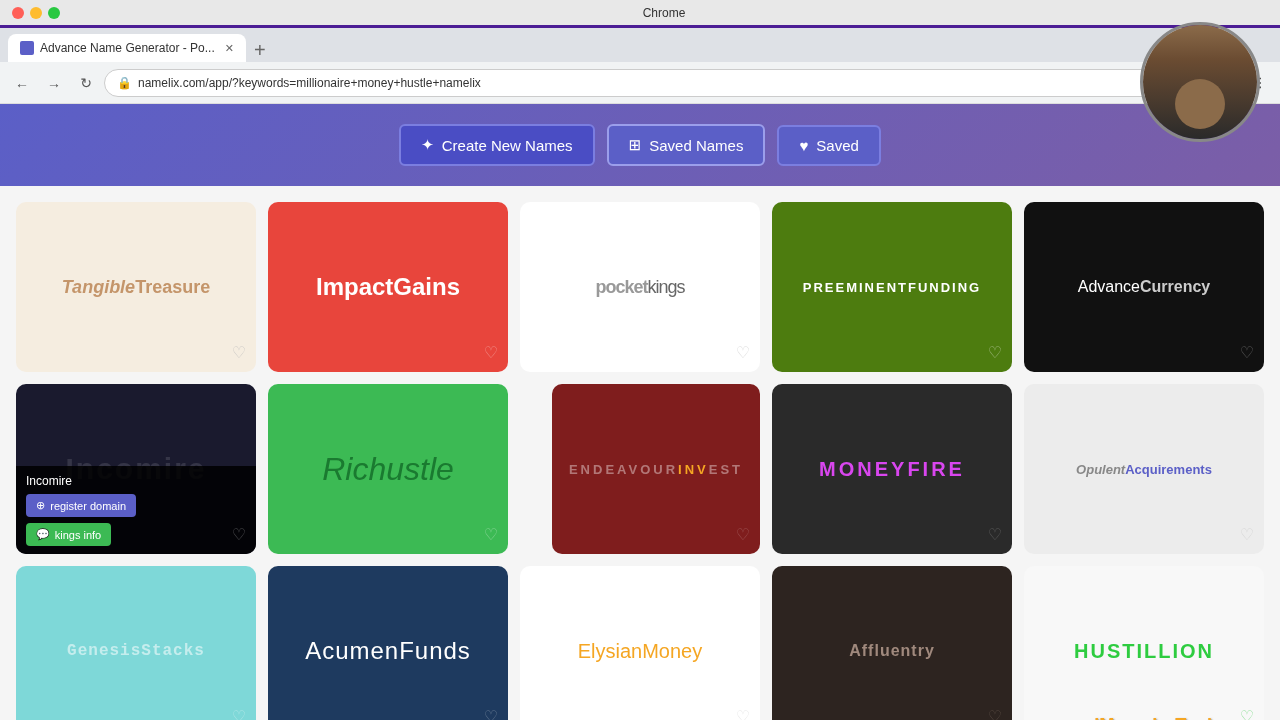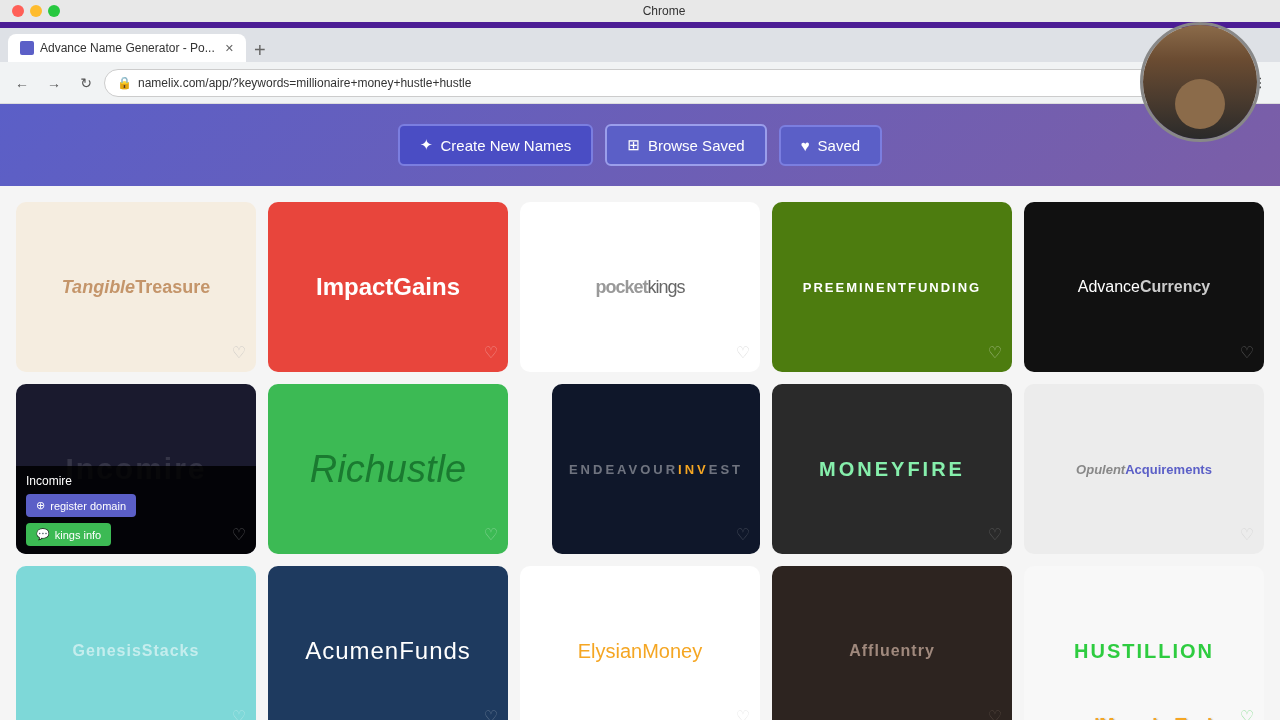--- a/index.html
+++ b/index.html
@@ -5,21 +5,21 @@
     * { margin: 0; padding: 0; box-sizing: border-box; }
     body { font-family: -apple-system, BlinkMacSystemFont, 'Segoe UI', sans-serif; background: #f0f0f0; width: 1280px; height: 720px; overflow: hidden; }
 
     
     .mac-titlebar {
       background: #e8e8e8;
       height: 28px;
       display: flex;
       align-items: center;
       padding: 0 12px;
-      border-bottom: 6px solid #4c1d95;
+      border-bottom: 3px solid #4c1d95;
     }
     .mac-controls { display: flex; gap: 6px; align-items: center; }
     .mac-btn { width: 12px; height: 12px; border-radius: 50%; }
     .mac-close { background: #ff5f57; }
     .mac-min { background: #febc2e; }
     .mac-max { background: #28c840; }
     .mac-title { flex: 1; text-align: center; font-size: 12px; color: #333; }
 
     
     .chrome-toolbar {
@@ -142,21 +142,21 @@
     .card-dark .card-name { color: rgba(255,255,255,0.2); font-size: 28px; }
     .card-green { background: #3cba54; }
     .card-green .card-name { color: #1a6b2a; font-size: 26px; font-weight: 300; font-style: italic; }
     .card-darkgray { background: #3a3a3a; }
     .card-darkgray .card-name { color: rgba(255,255,255,0.5); font-size: 14px; letter-spacing: 3px; font-weight: 700; }
     .card-charcoal { background: #2a2a2a; }
     .card-charcoal .card-name { color: white; font-size: 20px; font-weight: 800; letter-spacing: 2px; }
     .card-lightgray { background: #e8e8e8; }
     .card-lightgray .card-name { color: #888; font-size: 14px; }
     .card-cyan { background: #7ed8d8; }
-    .card-cyan .card-name { color: rgba(255,255,255,0.5); font-size: 18px; letter-spacing: 1px; }
+    .card-cyan .card-name { color: rgba(255,255,255,0.5); font-size: 18px; letter-spacing: 1px; font-family: Liberation Mono, monospace; }
     .card-navy { background: #1e3a5f; }
     .card-navy .card-name { color: white; font-size: 24px; font-weight: 400; letter-spacing: 1px; }
     .card-lightwhite { background: white; }
     .card-lightwhite .card-name { color: #f5a623; font-size: 20px; font-weight: 500; }
     .card-brown { background: #2d2420; }
     .card-brown .card-name { color: #a0897d; font-size: 16px; letter-spacing: 1px; }
     .card-offwhite { background: #f8f8f8; }
     .card-offwhite .card-name { color: #2ecc40; font-size: 20px; font-weight: 700; letter-spacing: 2px; }
 
     
@@ -239,37 +239,37 @@
   </div>
   <span style="font-size:20px; color:#666; margin-left:8px; cursor:pointer;">+</span>
 </div>
 
 <div class="chrome-toolbar">
   <button class="nav-btn">←</button>
   <button class="nav-btn">→</button>
   <button class="nav-btn">↻</button>
   <div class="address-bar">
     <span style="color:#666; margin-right:6px;">🔒</span>
-    <span>namelix.com/app/?keywords=millionaire+money+hustle+hustle</span>
+    <span>namelix.com/app/?keywords=millionaire+money+hustle+namelix</span>
   </div>
   <div class="toolbar-icons">
     <div class="toolbar-icon">☆</div>
     <div class="toolbar-icon">🧩</div>
     <div class="toolbar-icon">⋮</div>
   </div>
 </div>
 
 <div class="page-header">
   <button class="header-btn btn-create">
     <span>✦</span>
     <span>Create New Names</span>
   </button>
   <button class="header-btn btn-browse">
     <span>⊞</span>
-    <span>Browse Saved</span>
+    <span>Saved Names</span>
   </button>
   <button class="header-btn btn-saved">
     <span>♥</span>
     <span>Saved</span>
   </button>
 </div>
 
 <div class="cards-container">
 
   <div class="card card-cream" style="background:#f5ede0;">
@@ -309,31 +309,31 @@
       </button>
       <button class="popup-btn btn-info">
         <span>💬</span>
         <span>kings info</span>
       </button>
     </div>
     <span class="heart-icon" style="color:rgba(255,255,255,0.4);">♡</span>
   </div>
 
   <div class="card card-green" style="background:#3cba54;">
-    <div class="card-name" style="color:#1a7a30; font-size:38px; font-weight:300; font-style:italic;">Richustle</div>
+    <div class="card-name" style="color:#1a7a30; font-size:32px; font-weight:300; font-style:italic;">Richustle</div>
     <span class="heart-icon" style="color:rgba(255,255,255,0.5);">♡</span>
   </div>
 
-  <div class="card card-darkgray" style="background:#0f172a;margin-left:32px;">
+  <div class="card card-darkgray" style="background:#7f1d1d;margin-left:32px;">
     <div class="card-name" style="color:rgba(255,255,255,0.4); font-size:13px; letter-spacing:3px; font-weight:700;">ENDEAVOUR<span style="color:#f5a623;">INV</span>EST</div>
     <span class="heart-icon" style="color:rgba(255,255,255,0.3);">♡</span>
   </div>
 
   <div class="card card-charcoal" style="background:#2a2a2a;">
-    <div class="card-name" style="color:#86efac; font-size:20px; font-weight:800; letter-spacing:3px;">MONEYFIRE</div>
+    <div class="card-name" style="color:#d946ef; font-size:20px; font-weight:800; letter-spacing:3px;">MONEYFIRE</div>
     <span class="heart-icon" style="color:rgba(255,255,255,0.3);">♡</span>
   </div>
 
   <div class="card card-lightgray" style="background:#ececec;">
     <div class="card-name" style="color:#aaa; font-size:13px;"><span style="font-style:italic; color:#888;">Opulent</span><span style="color:#5b5fc7; font-weight:600;">Acquirements</span></div>
     <span class="heart-icon" style="color:#ccc;">♡</span>
   </div>
 
   <div class="card card-cyan" style="background:#7ed8d8;">
     <div class="card-name" style="color:rgba(255,255,255,0.55); font-size:16px; letter-spacing:1px;">GenesisStacks</div>

